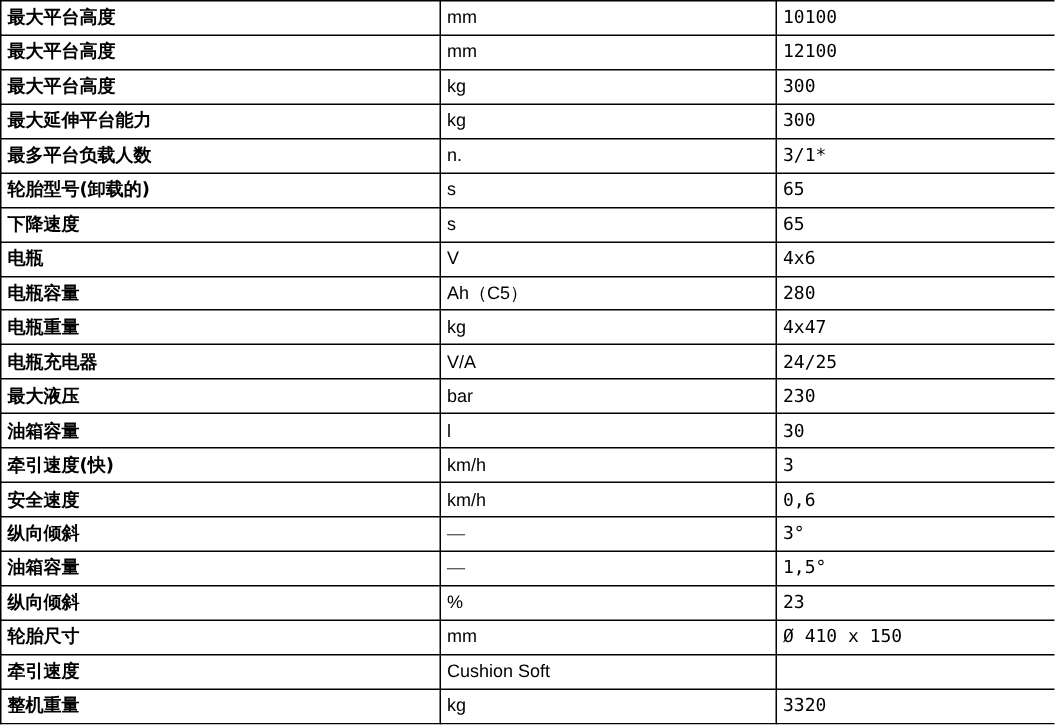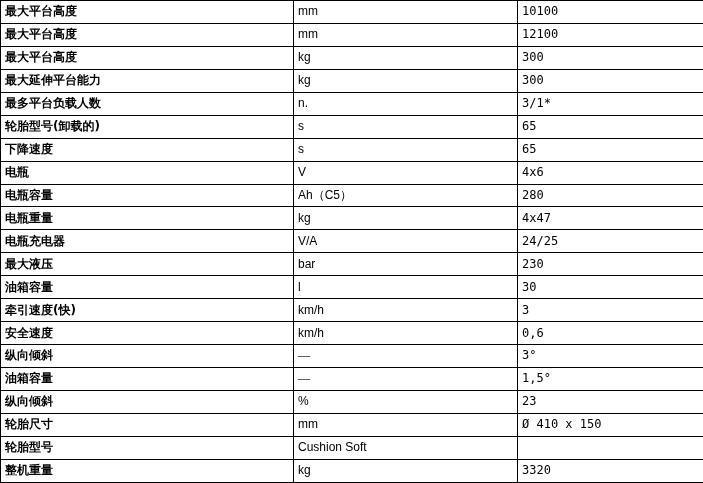--- a/index.html
+++ b/index.html
@@ -145,21 +145,21 @@
         <td class="col-name">纵向倾斜</td>
         <td class="col-unit">%</td>
         <td class="col-value">23</td>
       </tr>
       <tr>
         <td class="col-name">轮胎尺寸</td>
         <td class="col-unit">mm</td>
         <td class="col-value">Ø 410 x 150</td>
       </tr>
       <tr>
-        <td class="col-name">轮胎型号</td>
+        <td class="col-name">牵引速度</td>
         <td class="col-unit">Cushion Soft</td>
         <td class="col-value"></td>
       </tr>
       <tr>
         <td class="col-name">整机重量</td>
         <td class="col-unit">kg</td>
         <td class="col-value">3320</td>
       </tr>
     </tbody>
 </table>

